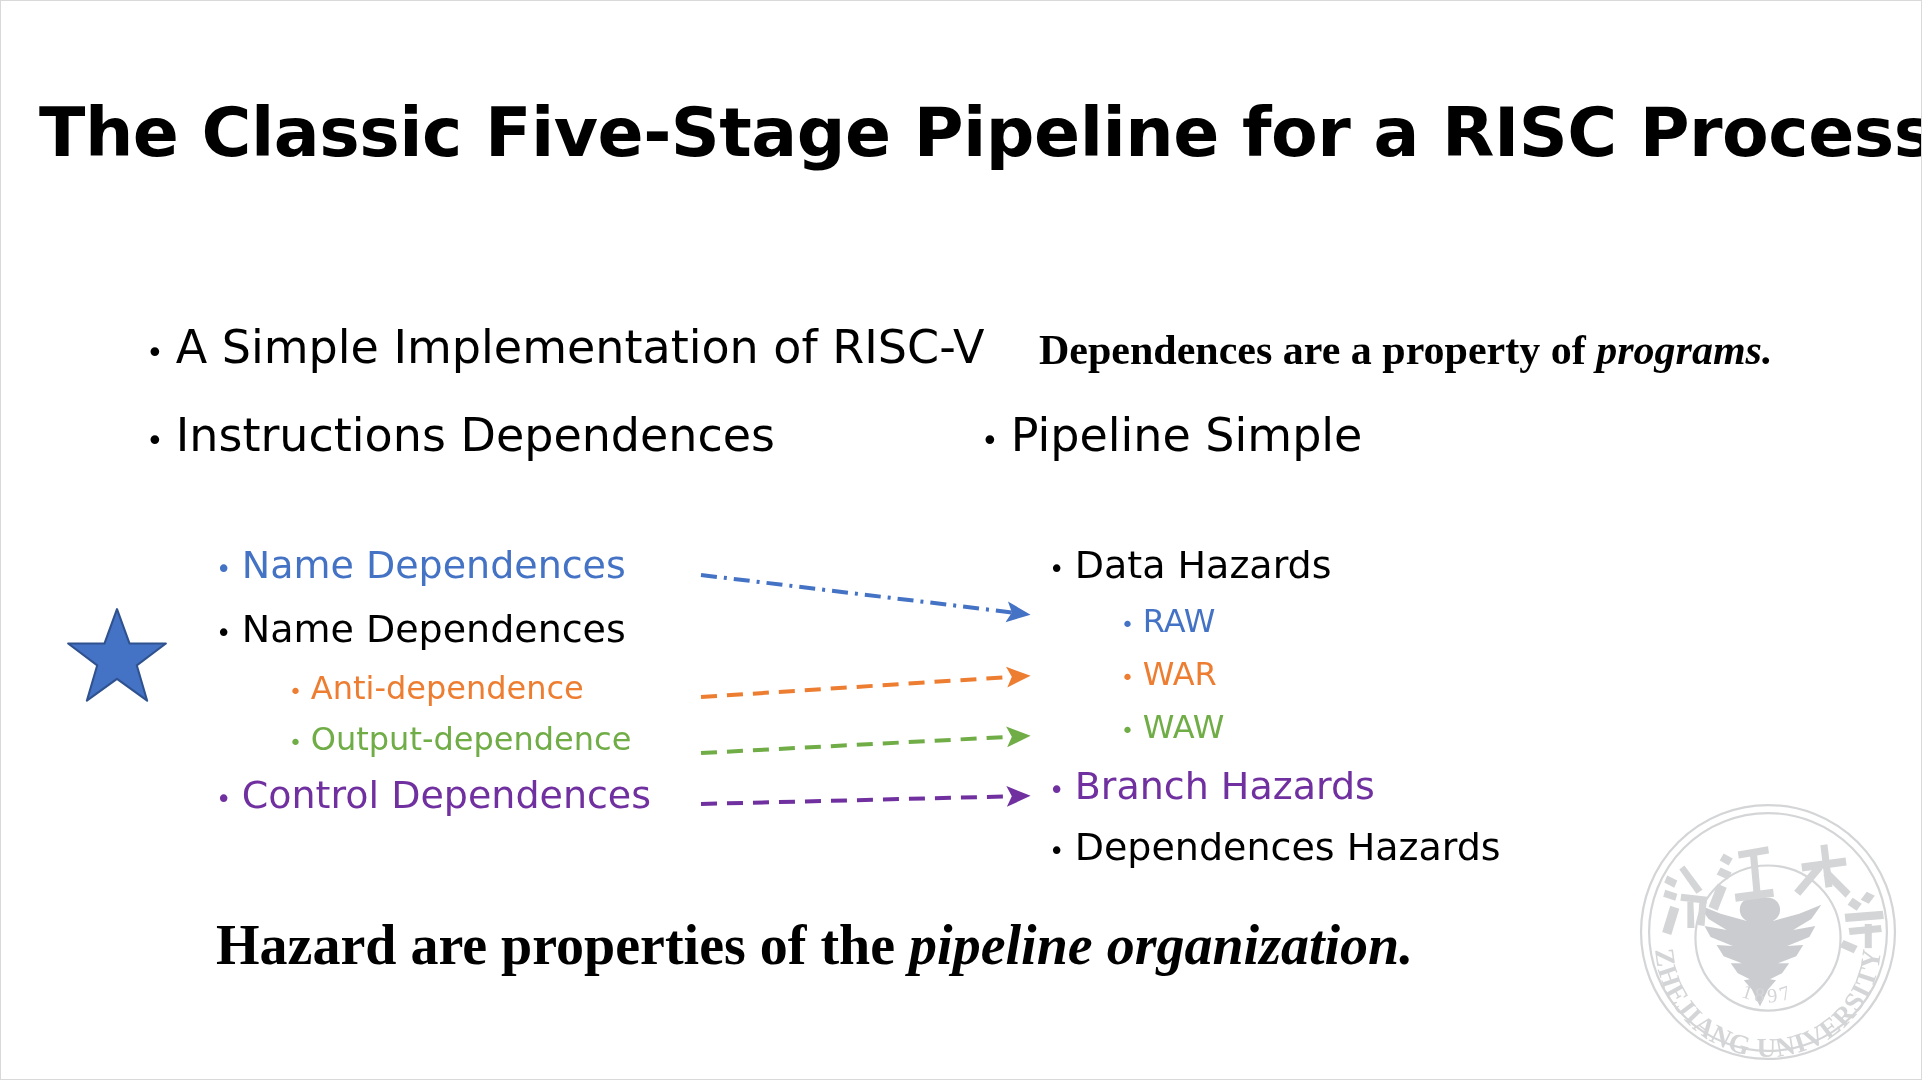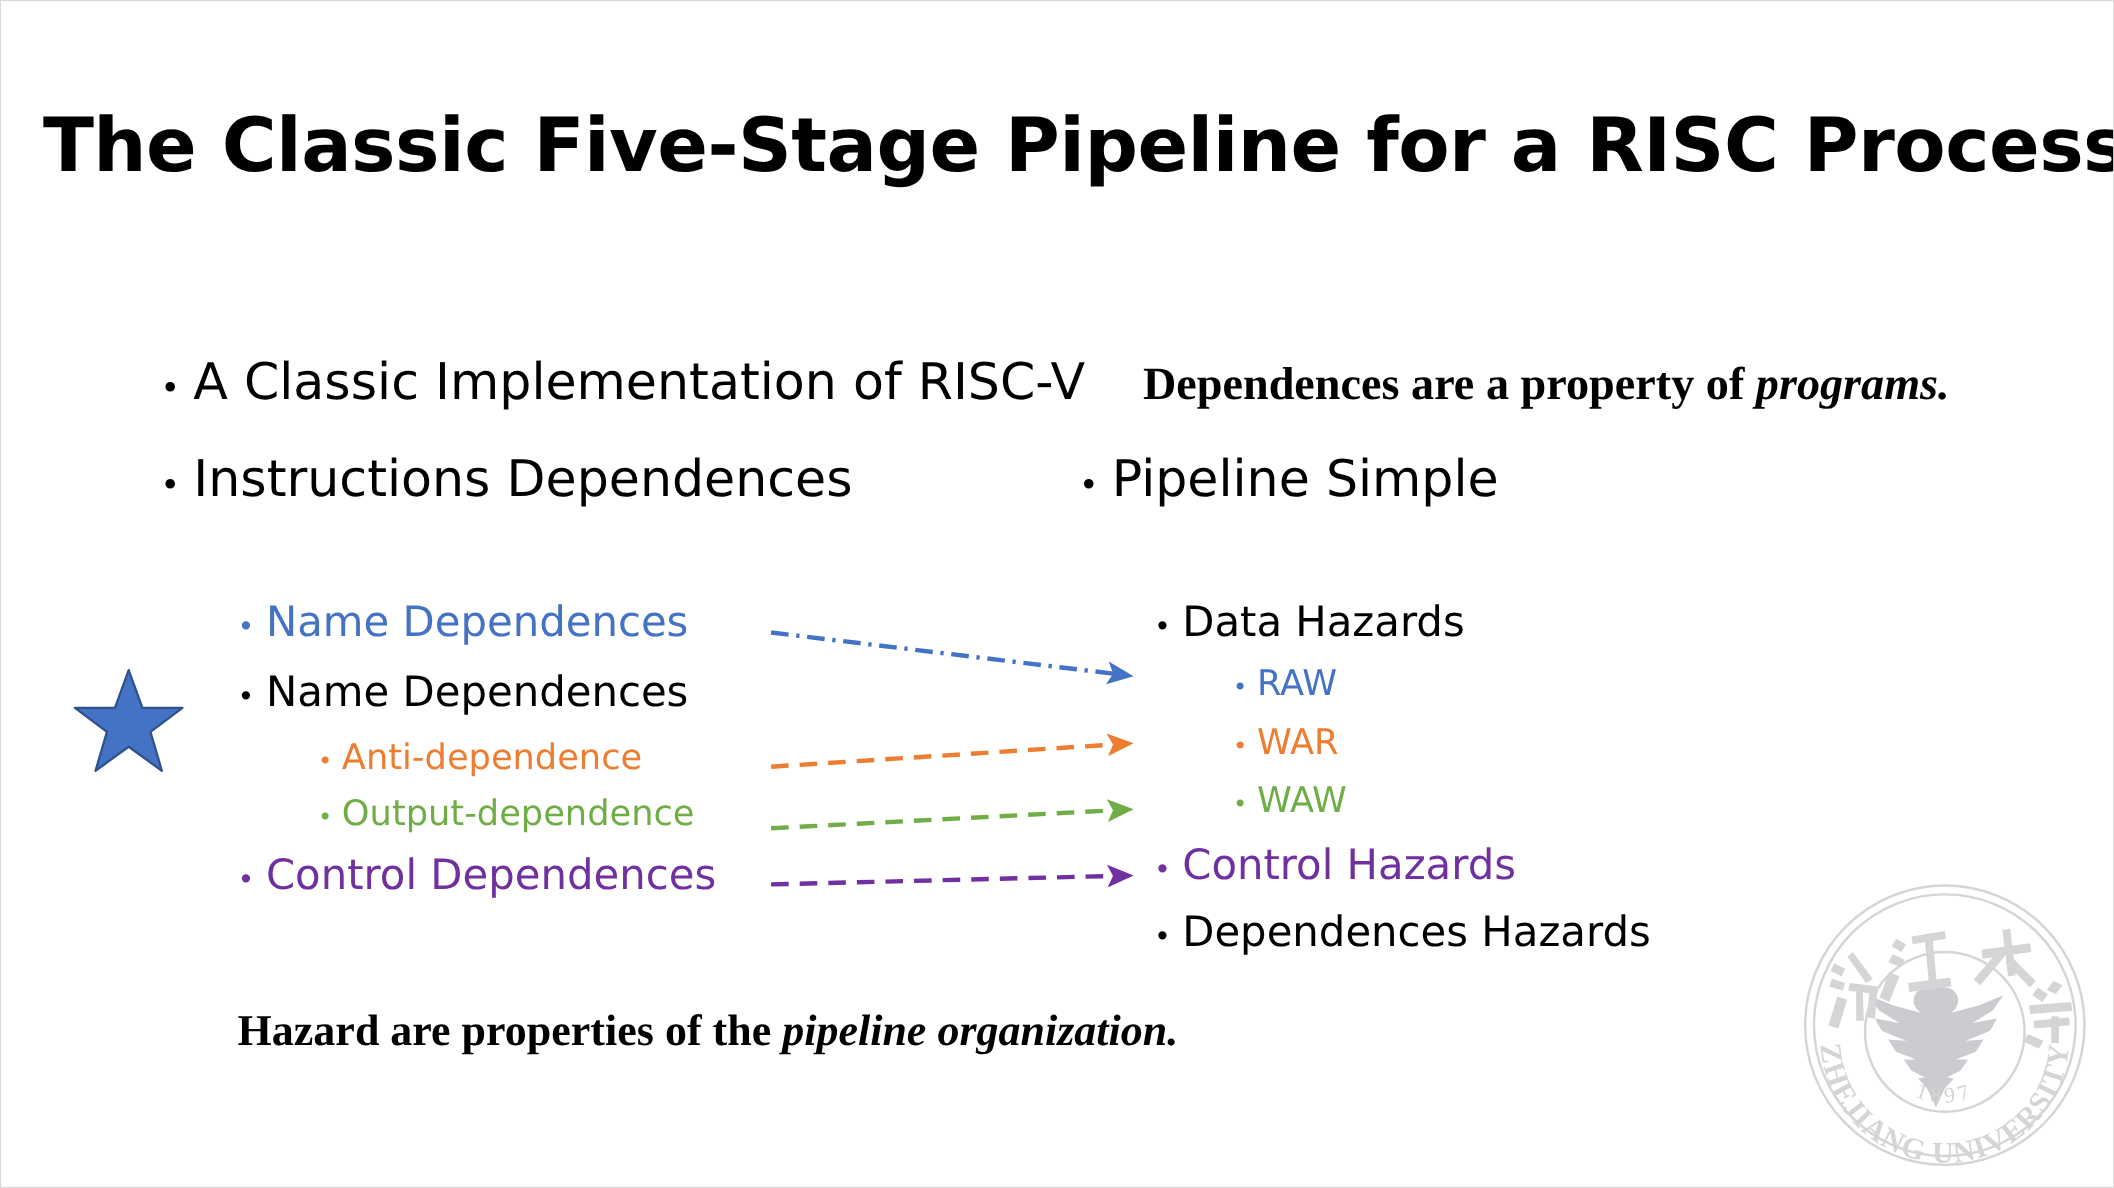--- a/index.html
+++ b/index.html
@@ -114,21 +114,21 @@
 </style>
 </head>
 <body>
 
 <div id="slide">
 
   <div id="title">The Classic Five-Stage Pipeline for a RISC Processor</div>
 
   <div class="line lvl1" style="left:145px; top:322px;">
     <span class="bullet">•</span>
-    <span class="txt">A Classic Implementation of RISC-V</span>
+    <span class="txt">A Simple Implementation of RISC-V</span>
   </div>
 
   <div class="line lvl1" style="left:145px; top:410px;">
     <span class="bullet">•</span>
     <span class="txt">Instructions Dependences</span>
   </div>
 
   <div class="line lvl1" style="left:980px; top:410px;">
     <span class="bullet">•</span>
     <span class="txt">Pipeline Simple</span>
@@ -178,29 +178,29 @@
     <span class="txt">WAR</span>
   </div>
 
   <div class="line lvl3" style="left:1120px; top:710px; color:#70AD47;">
     <span class="bullet">•</span>
     <span class="txt">WAW</span>
   </div>
 
   <div class="line lvl2" style="left:1048px; top:766px; color:#7030A0;">
     <span class="bullet">•</span>
-    <span class="txt">Control Hazards</span>
+    <span class="txt">Branch Hazards</span>
   </div>
 
   <div class="line lvl2" style="left:1048px; top:827px; color:#000000;">
     <span class="bullet">•</span>
     <span class="txt">Dependences Hazards</span>
   </div>
 
-  <div class="serif-note" style="left:215px; top:912px; font-size:40px;">
+  <div class="serif-note" style="left:215px; top:912px; font-size:56px;">
     <span>Hazard are properties of the </span><span class="ital">pipeline organization.</span>
   </div>
 
   <svg id="star-shape" viewBox="0 0 100 100">
     <polygon points="50,4 62,37 97,37 69,58 79,92 50,71 21,92 31,58 3,37 38,37" fill="#4472C4" stroke="#2F528F" stroke-width="2" stroke-linejoin="round"></polygon>
   </svg>
 
   <svg id="arrows" viewBox="0 0 1922 1080">
     <defs>
       <marker id="ah-blue" markerWidth="6" markerHeight="6" refX="4.6" refY="3" orient="auto" markerUnits="strokeWidth">

